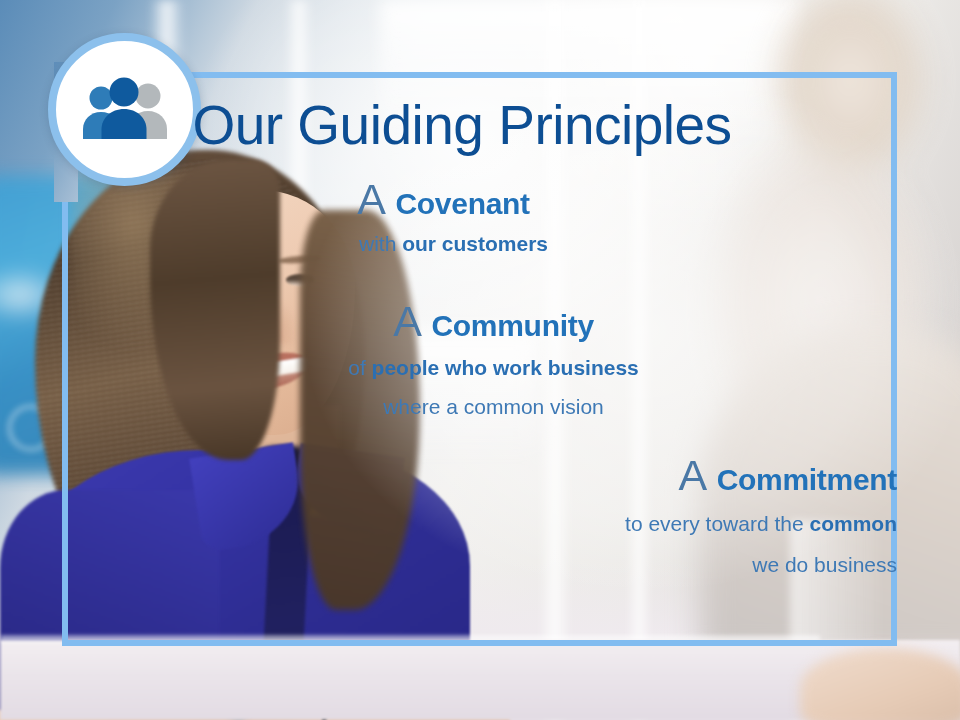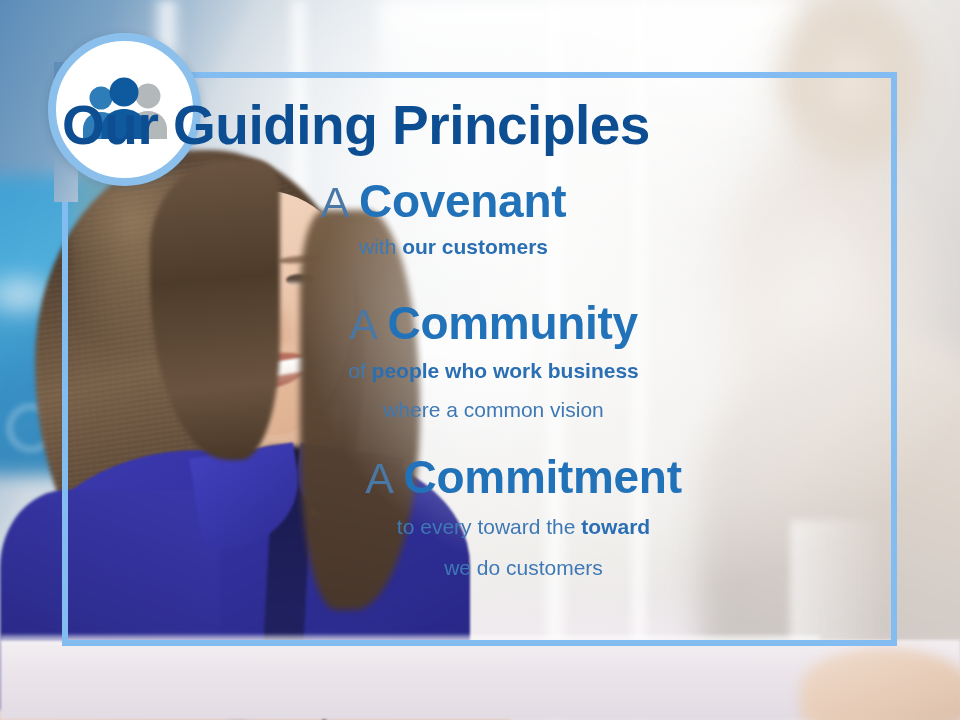--- a/index.html
+++ b/index.html
@@ -329,55 +329,55 @@
   }
   .people-icon { width:100px; height:66px; display:block; }
 
   
   .copy {
     position:absolute; left:62px; top:72px; width:835px; height:574px;
     pointer-events:none;
   }
   .headline {
     position:absolute; left:0; top:26px; width:800px;
-    text-align:left;
-    font-weight:bold;
+    text-align:center;
+    font-weight:normal;
     font-size:55px;
     line-height:1;
     letter-spacing:-0.5px;
     color:#0d4e93;
   }
 
   .principle { position:absolute; width:100%; }
   .p-title {
     font-size:0; line-height:1;
     white-space:nowrap;
   }
   .p-title .art {
     font-size:43px; font-weight:400; color:#4a78a6;
     letter-spacing:0px;
   }
   .p-title .word {
-    font-size:46px; font-weight:bold; color:#2272b9;
+    font-size:30px; font-weight:bold; color:#2272b9;
     letter-spacing:-0.3px;
   }
   .p-sub {
     font-size:21px; line-height:1.28; color:#3e79b5; font-weight:400;
     white-space:nowrap;
   }
   .p-sub b { font-weight:bold; color:#2a6fb3; }
 
   
   .pr-1 { top:106px; text-align:center; padding-right:72px; }
   .pr-1 .p-sub { margin-top:10px;padding-left:20px; }
 
   .pr-2 { top:228px; text-align:center; padding-left:28px; }
   .pr-2 .p-sub { margin-top:12px; }
 
-  .pr-3 { top:382px; text-align:center; padding-left:88px; }
+  .pr-3 { top:382px; text-align:right; padding-left:88px; }
   .pr-3 .p-sub { margin-top:14px; }
 </style>
 </head>
 <body>
 
 <div id="stage">
 
   <div class="bg-base"></div>
   <div class="mullion m1"></div>
   <div class="bg-car"></div>
@@ -466,18 +466,18 @@
         <span class="art">A</span><span class="art"> </span><span class="word">Community</span>
       </div>
       <div class="p-sub"><span>of </span><b>people who work business</b></div>
       <div class="p-sub">where a common vision</div>
     </div>
 
     <div class="principle pr-3">
       <div class="p-title">
         <span class="art">A</span><span class="art"> </span><span class="word">Commitment</span>
       </div>
-      <div class="p-sub"><span>to every toward the </span><b>toward</b></div>
-      <div class="p-sub">we do customers</div>
+      <div class="p-sub"><span>to every toward the </span><b>common</b></div>
+      <div class="p-sub">we do business</div>
     </div>
   </div>
 
 </div>
 
 </body></html>

